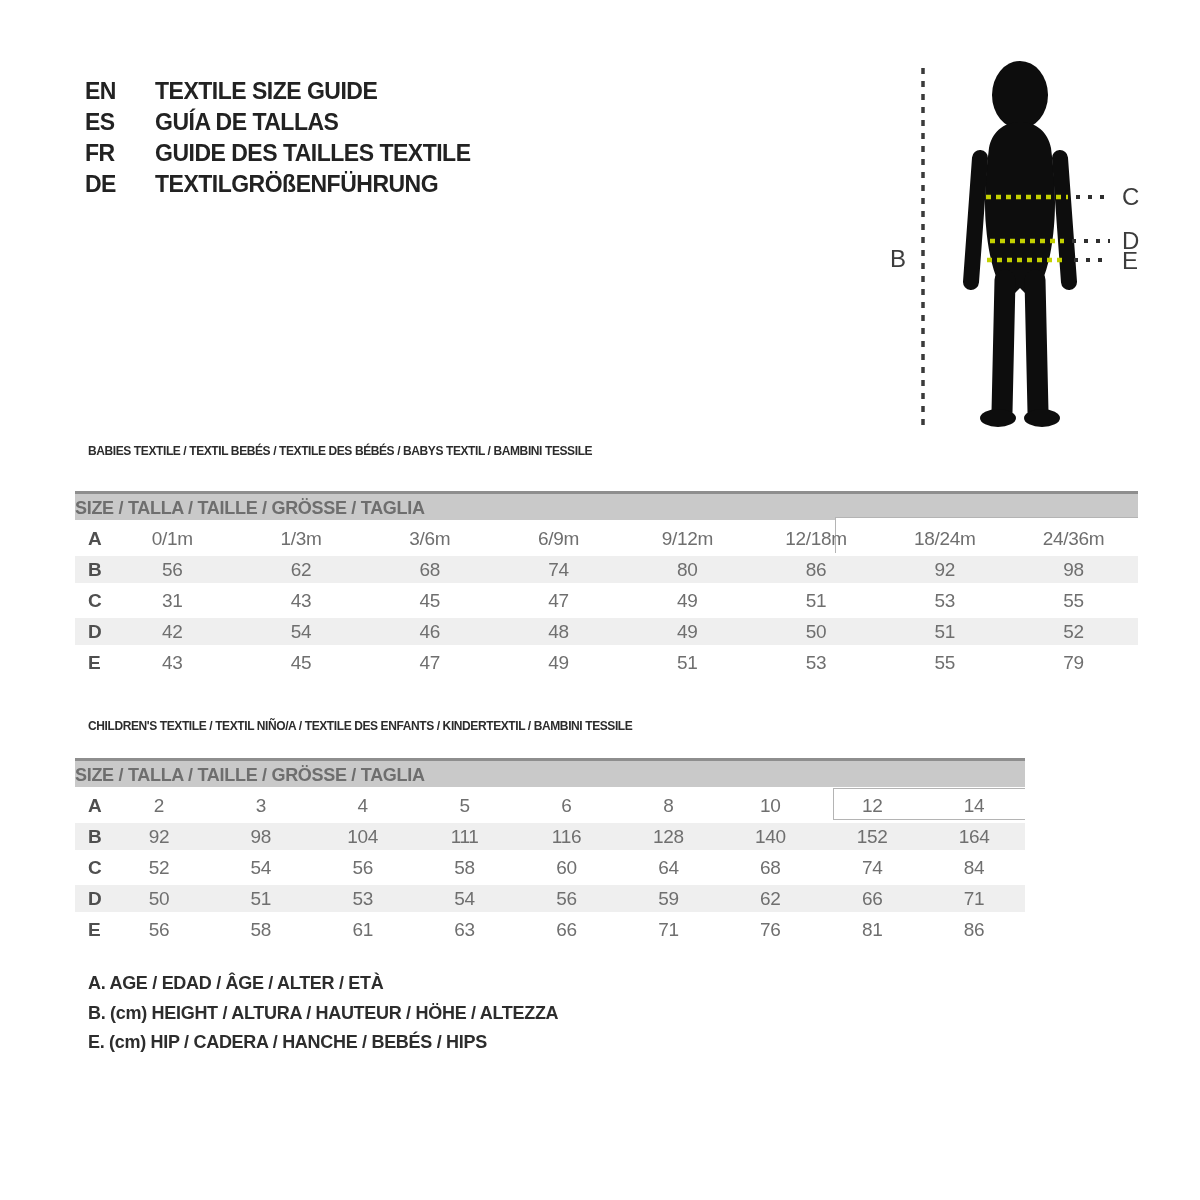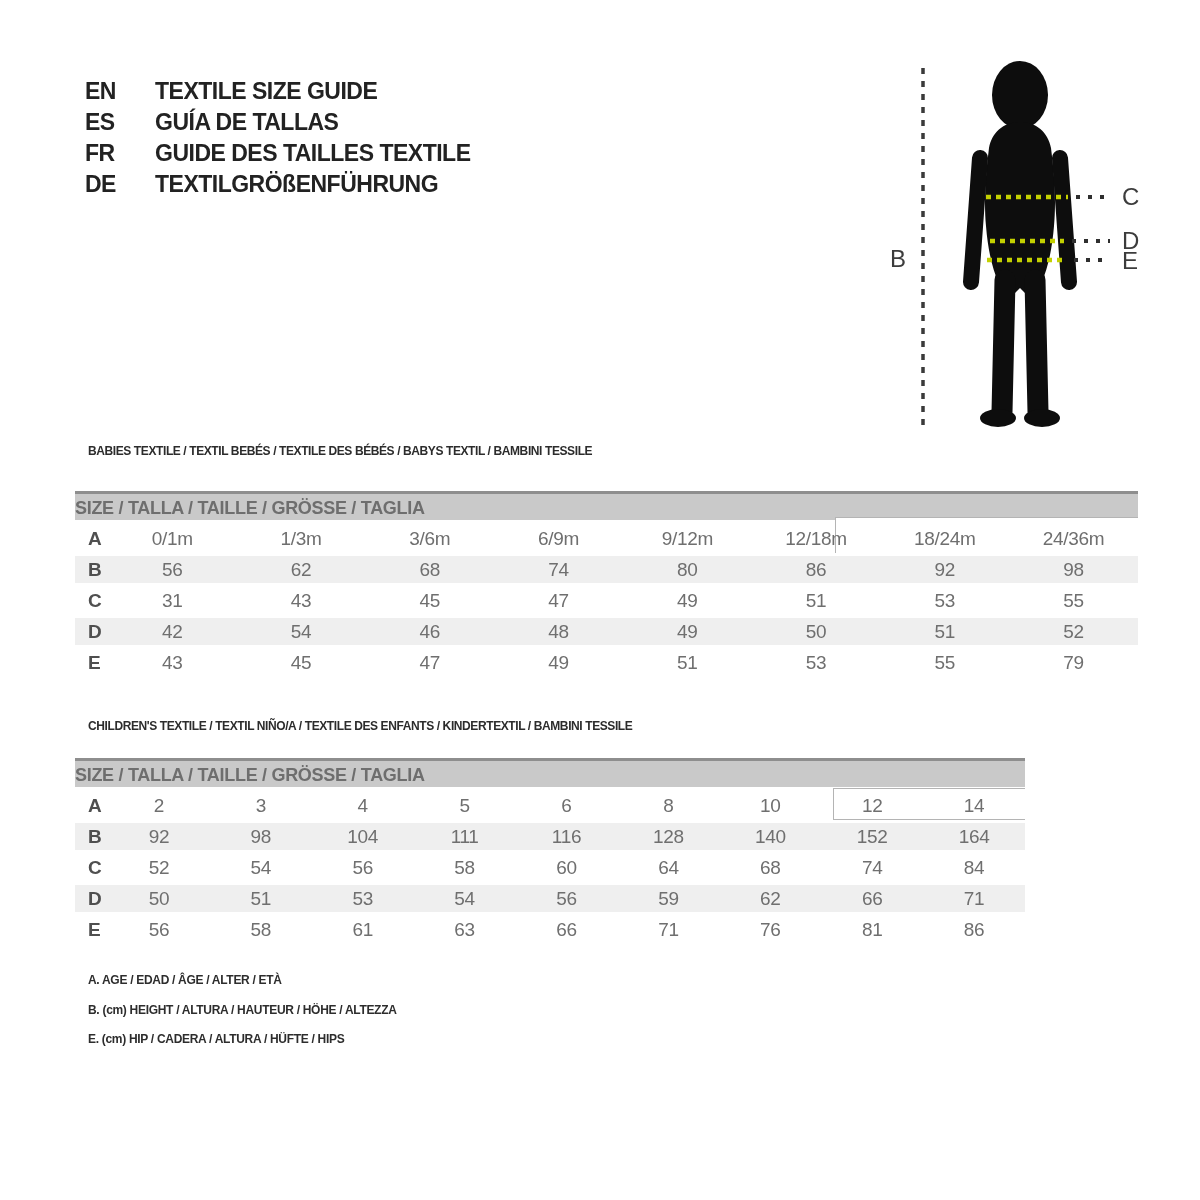--- a/index.html
+++ b/index.html
@@ -28,21 +28,21 @@
   .row{display:flex;height:31px;align-items:center;font-size:19px;color:#6f6f6f;}
   .row.striped{background:#efefef;border-top:2px solid #fff;border-bottom:2px solid #fff;box-sizing:border-box;}
   .rlabel{width:20px;padding-left:13px;font-weight:700;color:#4f4f4f;flex:none;}
   .cell{flex:1;text-align:center;letter-spacing:-0.3px;}
   .row > span{position:relative;z-index:2;}
   .artifact{position:absolute;background:#fff;border-color:#b4b4b4;border-style:solid;z-index:1;}
   .art-babies{left:760px;top:26px;width:302px;height:35px;border-width:1px 0 0 1px;}
   .art-children{left:758px;top:30px;width:191px;height:30px;border-width:1px 0 1px 1px;}
   
   .legend{position:absolute;left:88px;top:973px;}
-  .legend-line{height:29.5px;font-size:12px;font-weight:700;letter-spacing:-0.3px;color:#2d2d2d;white-space:nowrap;}
+  .legend-line{height:29.5px;font-size:18px;font-weight:700;letter-spacing:-0.3px;color:#2d2d2d;white-space:nowrap;}
 </style>
 </head>
 <body>
 
 <div class="canvas">
 
   <div class="lang-block">
     <div class="lang-row">
       <span class="lang-code">EN</span>
       <span class="lang-title">TEXTILE SIZE GUIDE</span>
@@ -227,16 +227,16 @@
       <span class="cell">71</span>
       <span class="cell">76</span>
       <span class="cell">81</span>
       <span class="cell">86</span>
     </div>
   </div>
 
   <div class="legend">
     <div class="legend-line">A. AGE / EDAD / ÂGE / ALTER / ETÀ</div>
     <div class="legend-line">B. (cm) HEIGHT / ALTURA / HAUTEUR / HÖHE / ALTEZZA</div>
-    <div class="legend-line">E. (cm) HIP / CADERA / ALTURA / HÜFTE / HIPS</div>
+    <div class="legend-line">E. (cm) HIP / CADERA / HANCHE / BEBÉS / HIPS</div>
   </div>
 
 </div>
 
 </body></html>

